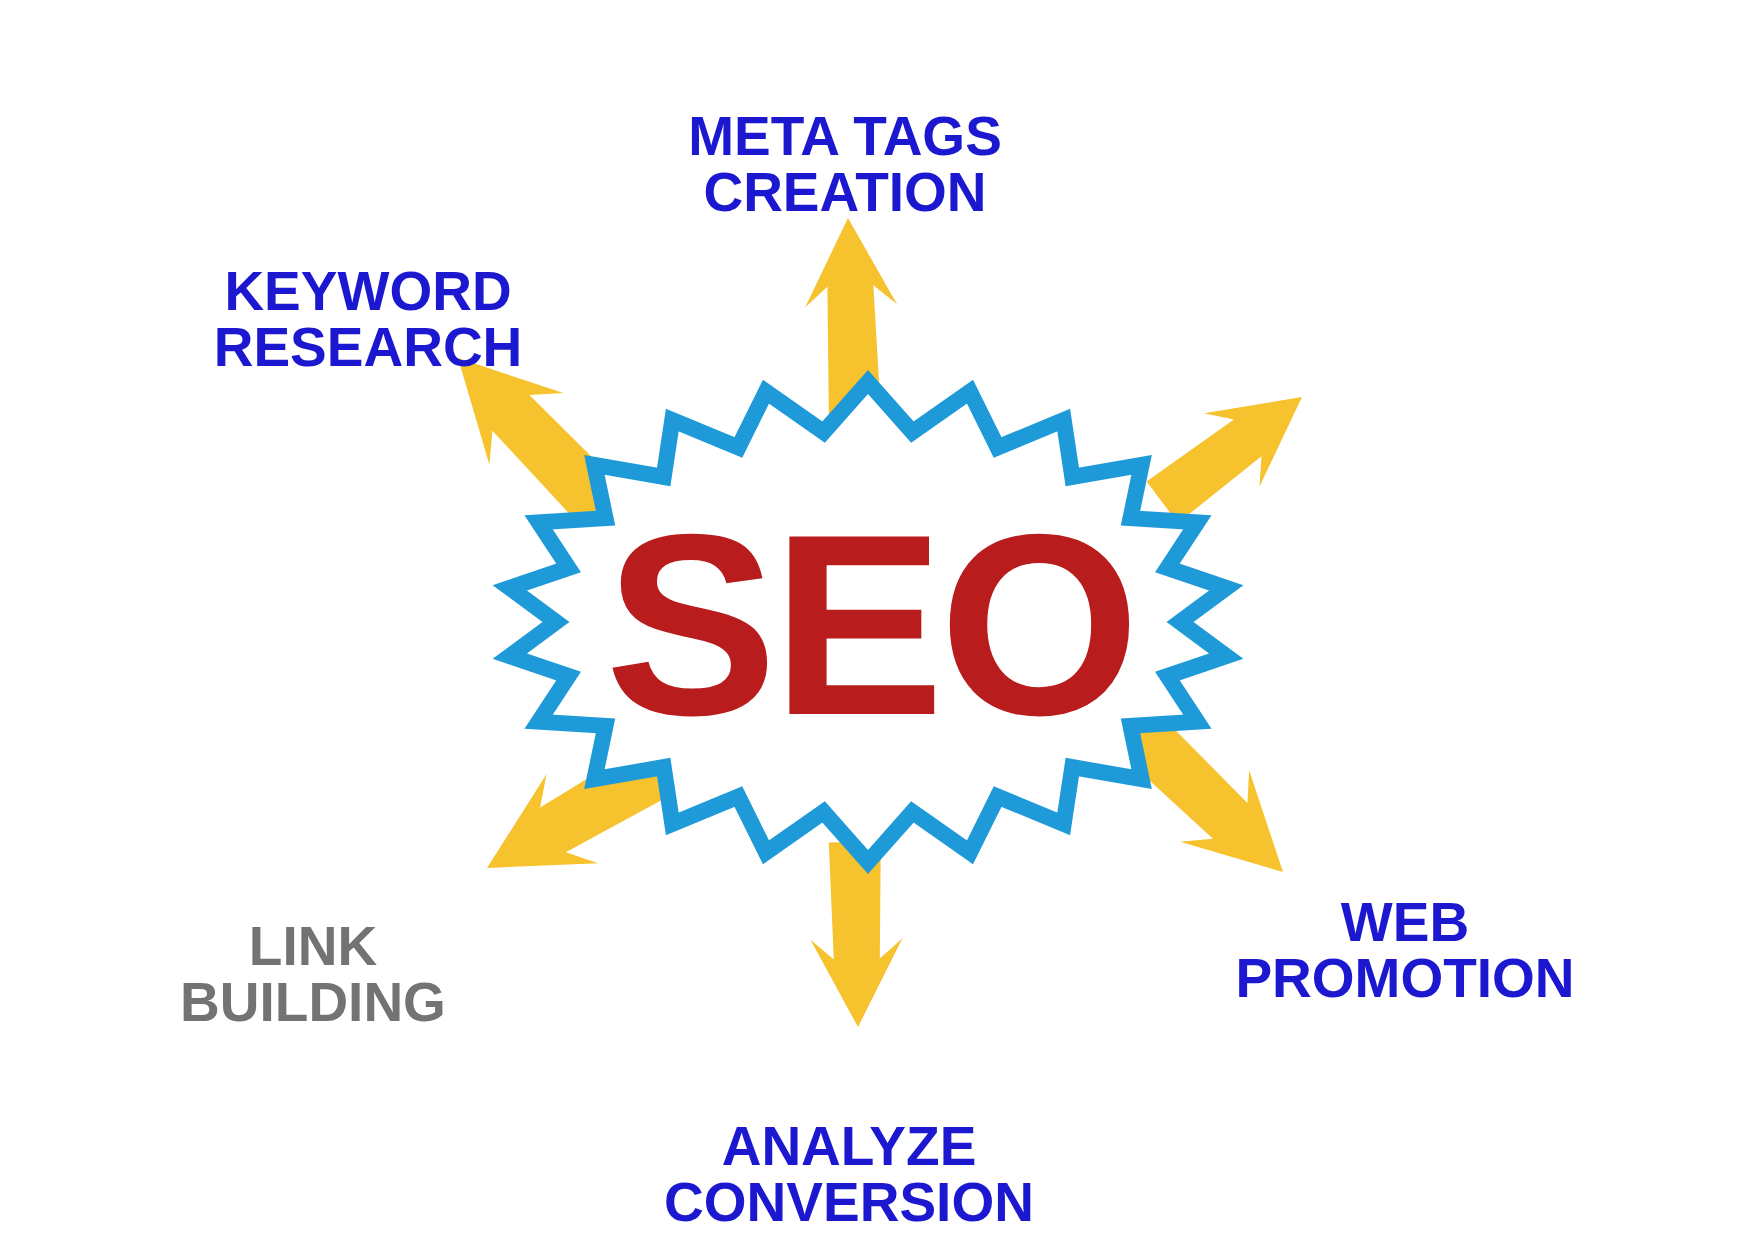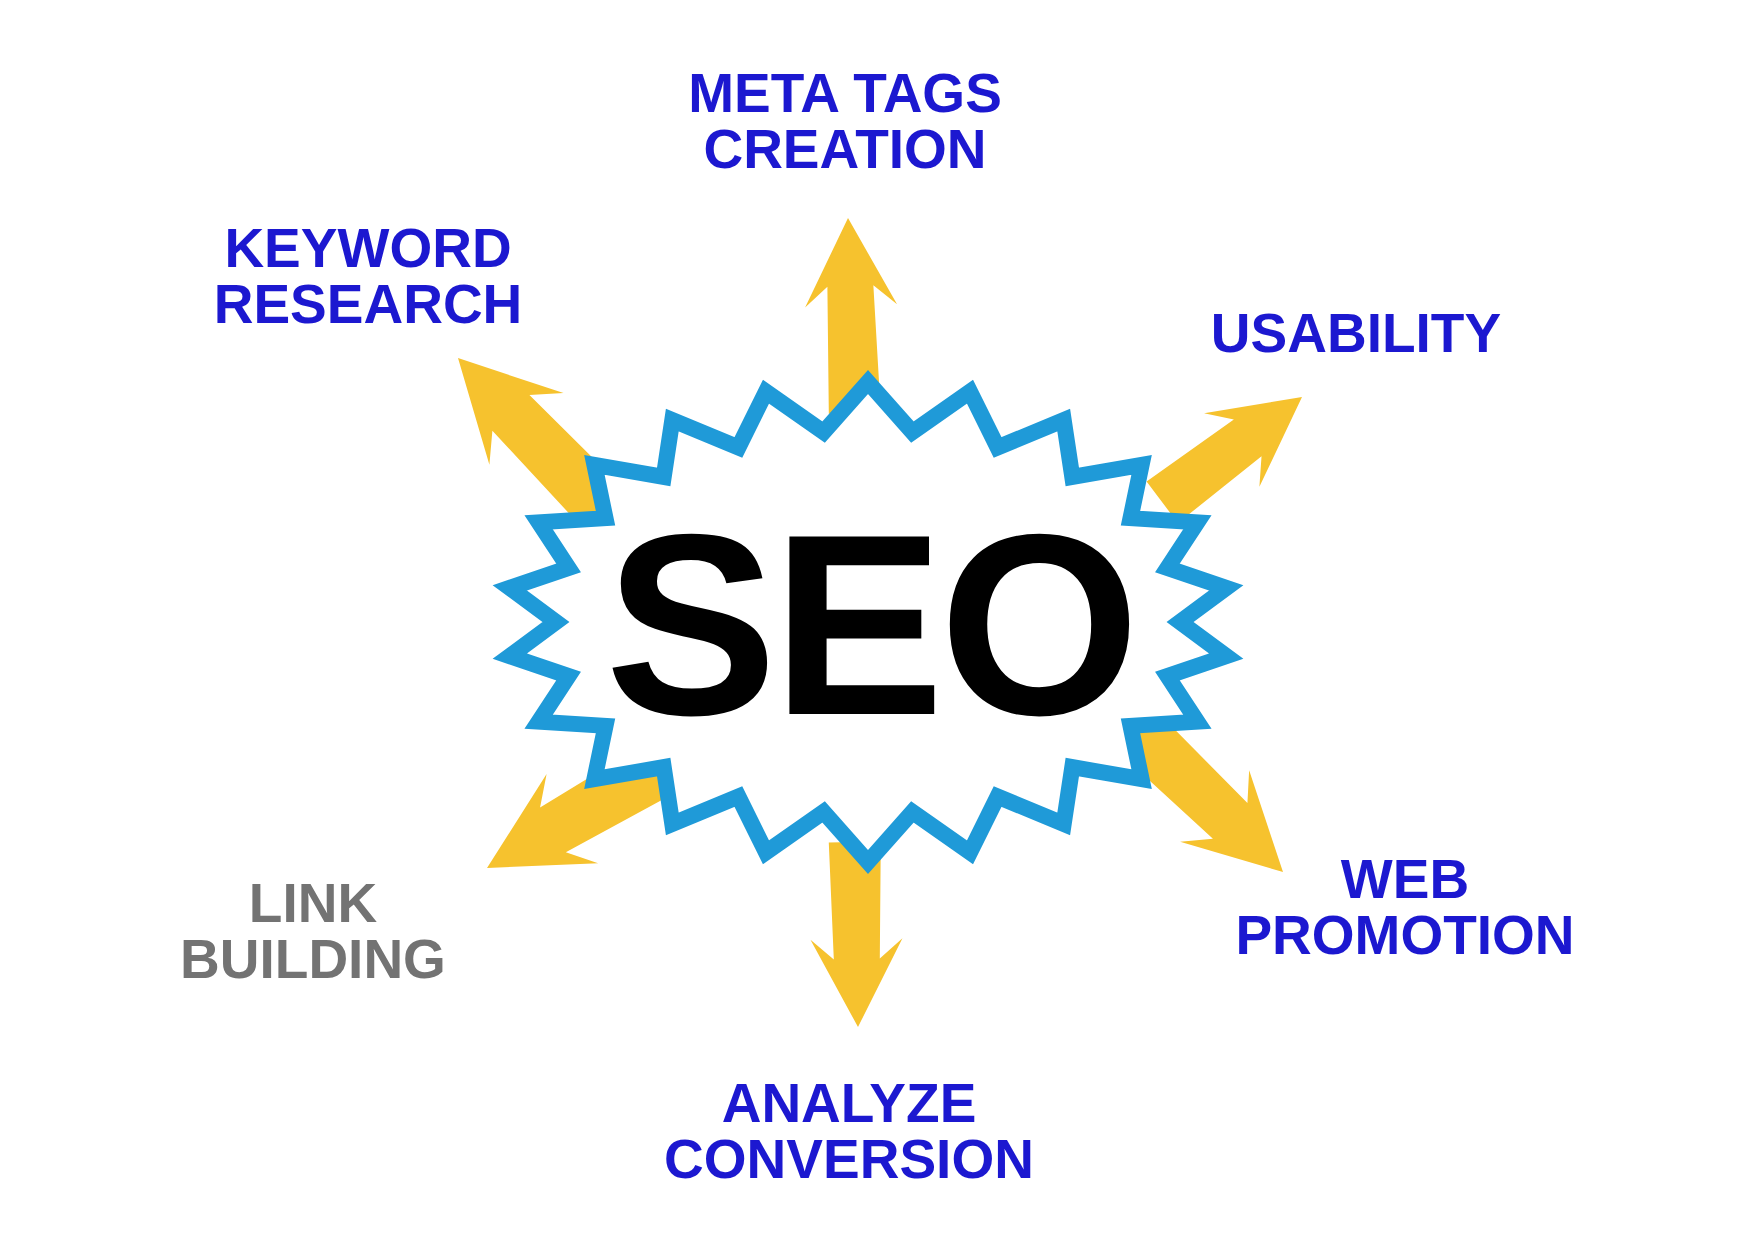--- a/index.html
+++ b/index.html
@@ -22,20 +22,21 @@
   }
   .node-label {
     position: absolute;
     transform: translateX(-50%);
     font-weight: bold;
     font-size: 55px;
     line-height: 56px;
     text-align: center;
     white-space: pre-line;
     letter-spacing: 0px;
+    margin-top: 43px;
   }
   #label-meta      { left: 845px;  top: 65px;  }
   #label-keyword   { left: 368px;  top: 220px; }
   #label-usability { left: 1356px; top: 305px; }
   #label-link      { left: 313px;  top: 875px; }
   #label-web       { left: 1405px; top: 851px; }
   #label-analyze   { left: 849px;  top: 1075px;}
   .center-label {
     position: absolute;
     left: 870px;
@@ -74,26 +75,25 @@
       </g>
       <polygon points="868.0,382.0 912.4,432.0 970.0,391.7 997.6,447.4 1063.7,420.1 1072.3,476.9 1141.6,464.8 1130.5,518.2 1197.3,522.3 1167.4,567.9 1226.3,587.8 1180.0,622.0 1226.3,656.2 1167.4,676.1 1197.3,721.7 1130.5,725.8 1141.6,779.2 1072.3,767.1 1063.7,823.9 997.6,796.6 970.0,852.3 912.4,812.0 868.0,862.0 823.6,812.0 766.0,852.3 738.4,796.6 672.3,823.9 663.7,767.1 594.4,779.2 605.5,725.8 538.7,721.7 568.6,676.1 509.7,656.2 556.0,622.0 509.7,587.8 568.6,567.9 538.7,522.3 605.5,518.2 594.4,464.8 663.7,476.9 672.3,420.1 738.4,447.4 766.0,391.7 823.6,432.0" fill="#ffffff" stroke="#1f9ad8" stroke-width="16" stroke-linejoin="miter" stroke-miterlimit="10"></polygon>
     </svg>
 
   <div class="node-label" id="label-meta" style="color: rgb(28, 24, 208);">META TAGS
 CREATION</div>
 
   <div class="node-label" id="label-keyword" style="color: rgb(28, 24, 208);">KEYWORD
 RESEARCH</div>
 
-  <div class="node-label" id="label-usability" style="color: rgb(28, 24, 208);">USABILITY</div>
 
   <div class="node-label" id="label-link" style="color: #737373;">LINK
 BUILDING</div>
 
   <div class="node-label" id="label-analyze" style="color: rgb(28, 24, 208);">ANALYZE
 CONVERSION</div>
 
   <div class="node-label" id="label-web" style="color: rgb(28, 24, 208);">WEB
 PROMOTION</div>
 
-  <div class="center-label" style="color: #000000;">SEO</div>
+  <div class="center-label" style="color: #b91c1c;">SEO</div>
 
 </div>
 
 </body></html>

